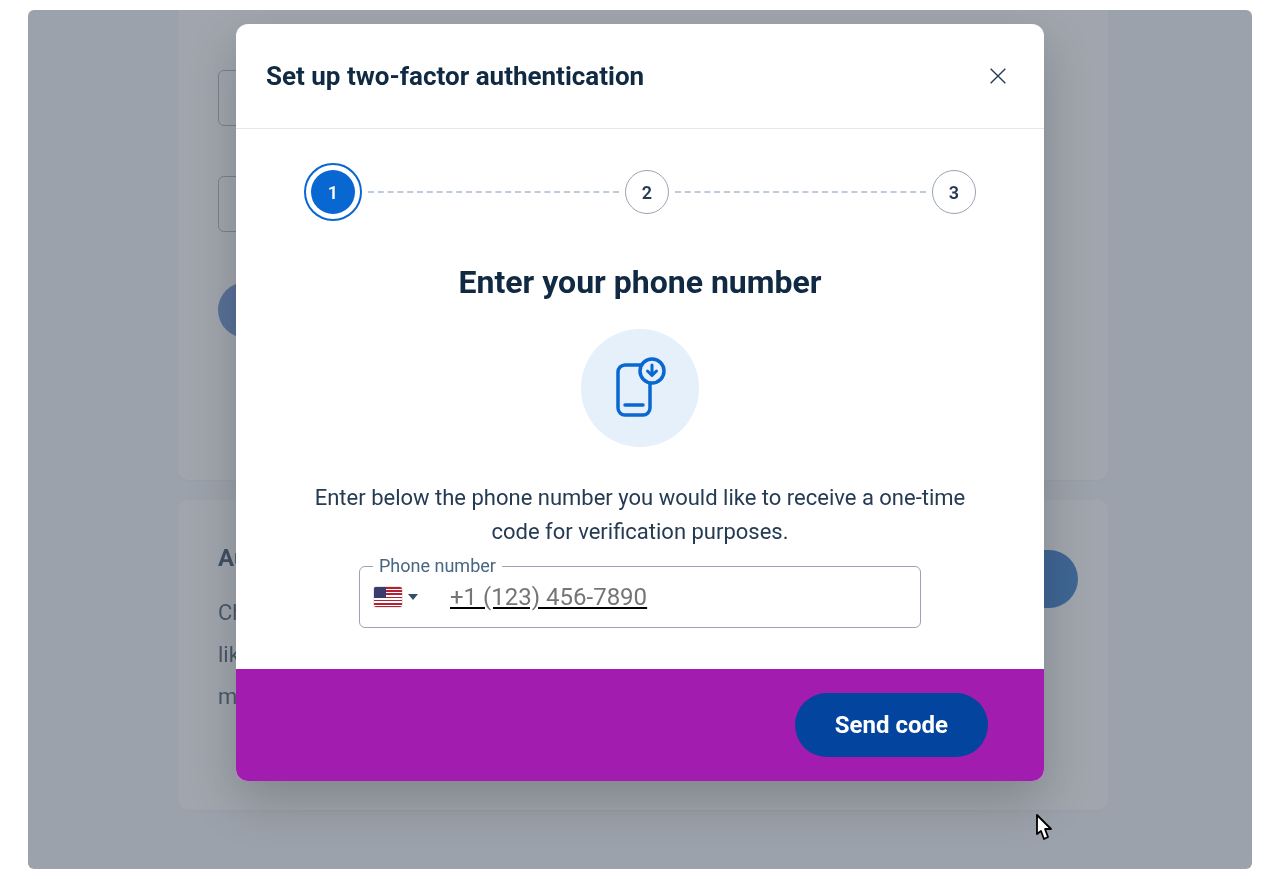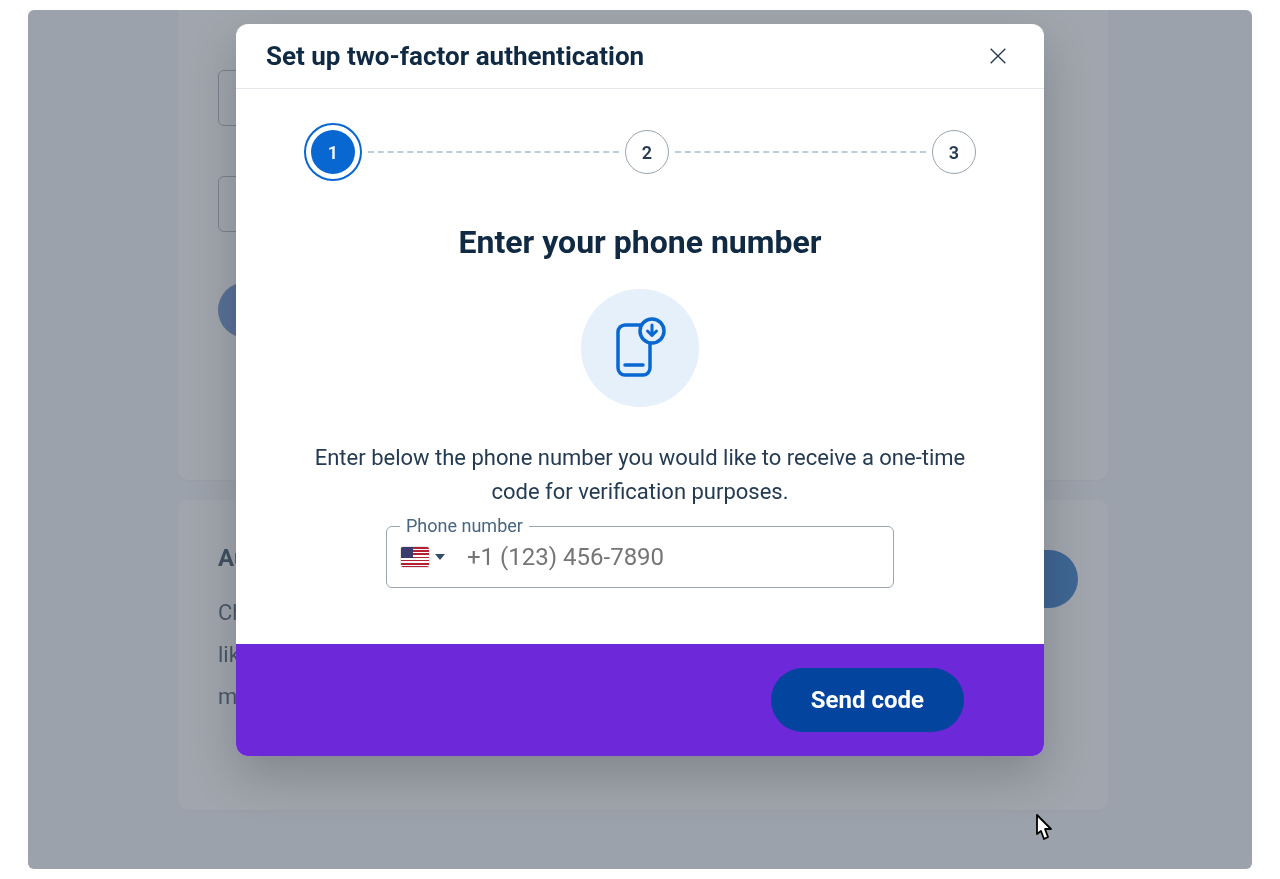--- a/index.html
+++ b/index.html
@@ -106,21 +106,21 @@
       width: 808px;
       background: #fff;
       border-radius: 12px;
       box-shadow: 0 20px 50px rgba(0,0,0,0.2);
       overflow: hidden;
     }
     .modal-header {
       display: flex;
       align-items: center;
       justify-content: space-between;
-      padding: 16px 30px;
+      padding: 36px 30px;
       border-bottom: 1px solid #e4e7eb;
     }
     .modal-title {
       font-size: 26px;
       font-weight: 700;
       color: #102a43;
     }
     .close-btn {
       width: 32px;
       height: 32px;
@@ -200,42 +200,43 @@
     .illustration svg { width: 54px; height: 62px; }
     .instruction {
       font-size: 22px;
       color: #243b53;
       line-height: 1.55;
       max-width: 680px;
       margin: 0 auto 17px;
     }
     
     .field-wrap {
-      width: 508px;
-      margin: 16px auto;
+      width: 562px;
+      margin: 1px auto;
       position: relative;
       text-align: left;
+      text-decoration: underline;
     }
     .field-label {
       position: absolute;
       top: -11px;
       left: 14px;
       background: #fff;
       padding: 0 6px;
       font-size: 18px;
       color: #486581;
     }
     .phone-row {
       border: 1px solid #9aa5b1;
       border-radius: 6px;
       height: 62px;
       display: flex;
       align-items: center;
       padding: 0 14px;
-      gap: 22px;
+      gap: 32px;
     }
     .country-select {
       display: flex;
       align-items: center;
       gap: 6px;
       cursor: pointer;
     }
     .flag {
       width: 28px;
       height: 20px;
@@ -267,22 +268,22 @@
       border: none;
       outline: none;
       font-size: 24px;
       color: #243b53;
       flex: 1;
       background: transparent;
       font-family: inherit;
     }
     
     .modal-footer {
-      background: #6d28d9;
-      padding: 24px 80px;
+      background: #a21caf;
+      padding: 24px 56px;
       display: flex;
       justify-content: flex-end;
     }
     .primary-btn {
       background: #03449e;
       color: #fff;
       border: none;
       border-radius: 34px;
       height: 64px;
       padding: 0 40px;

